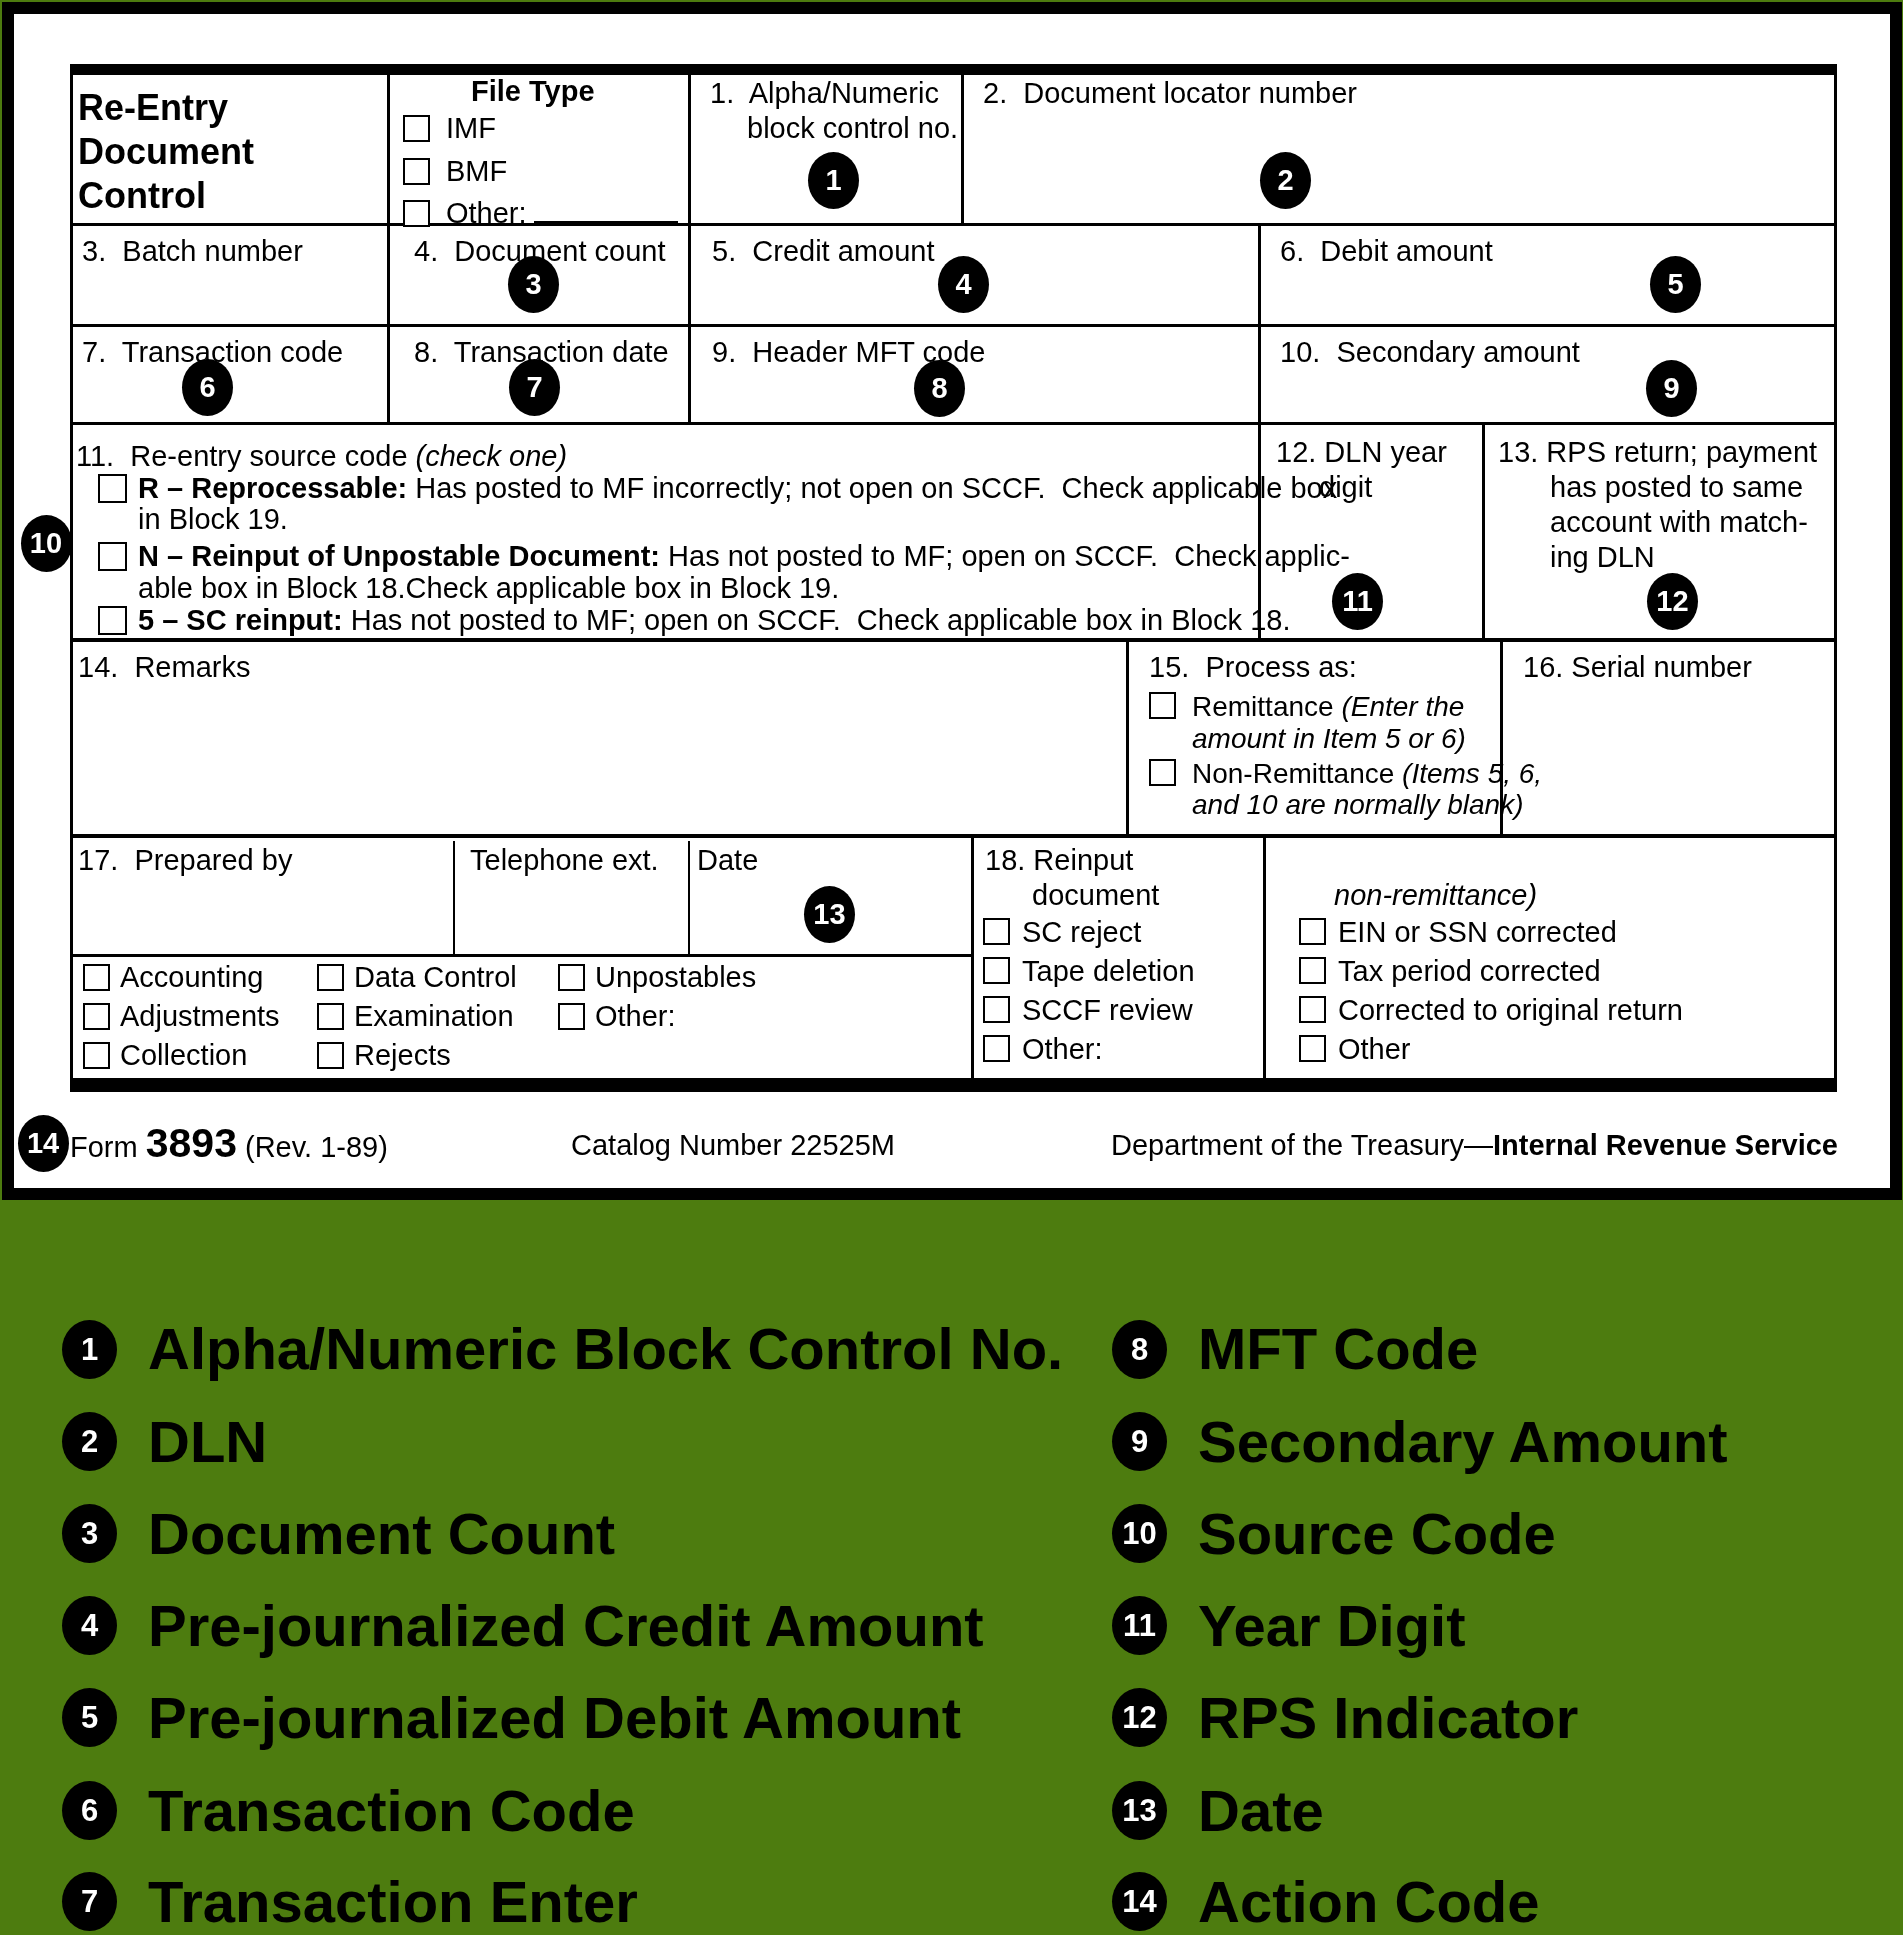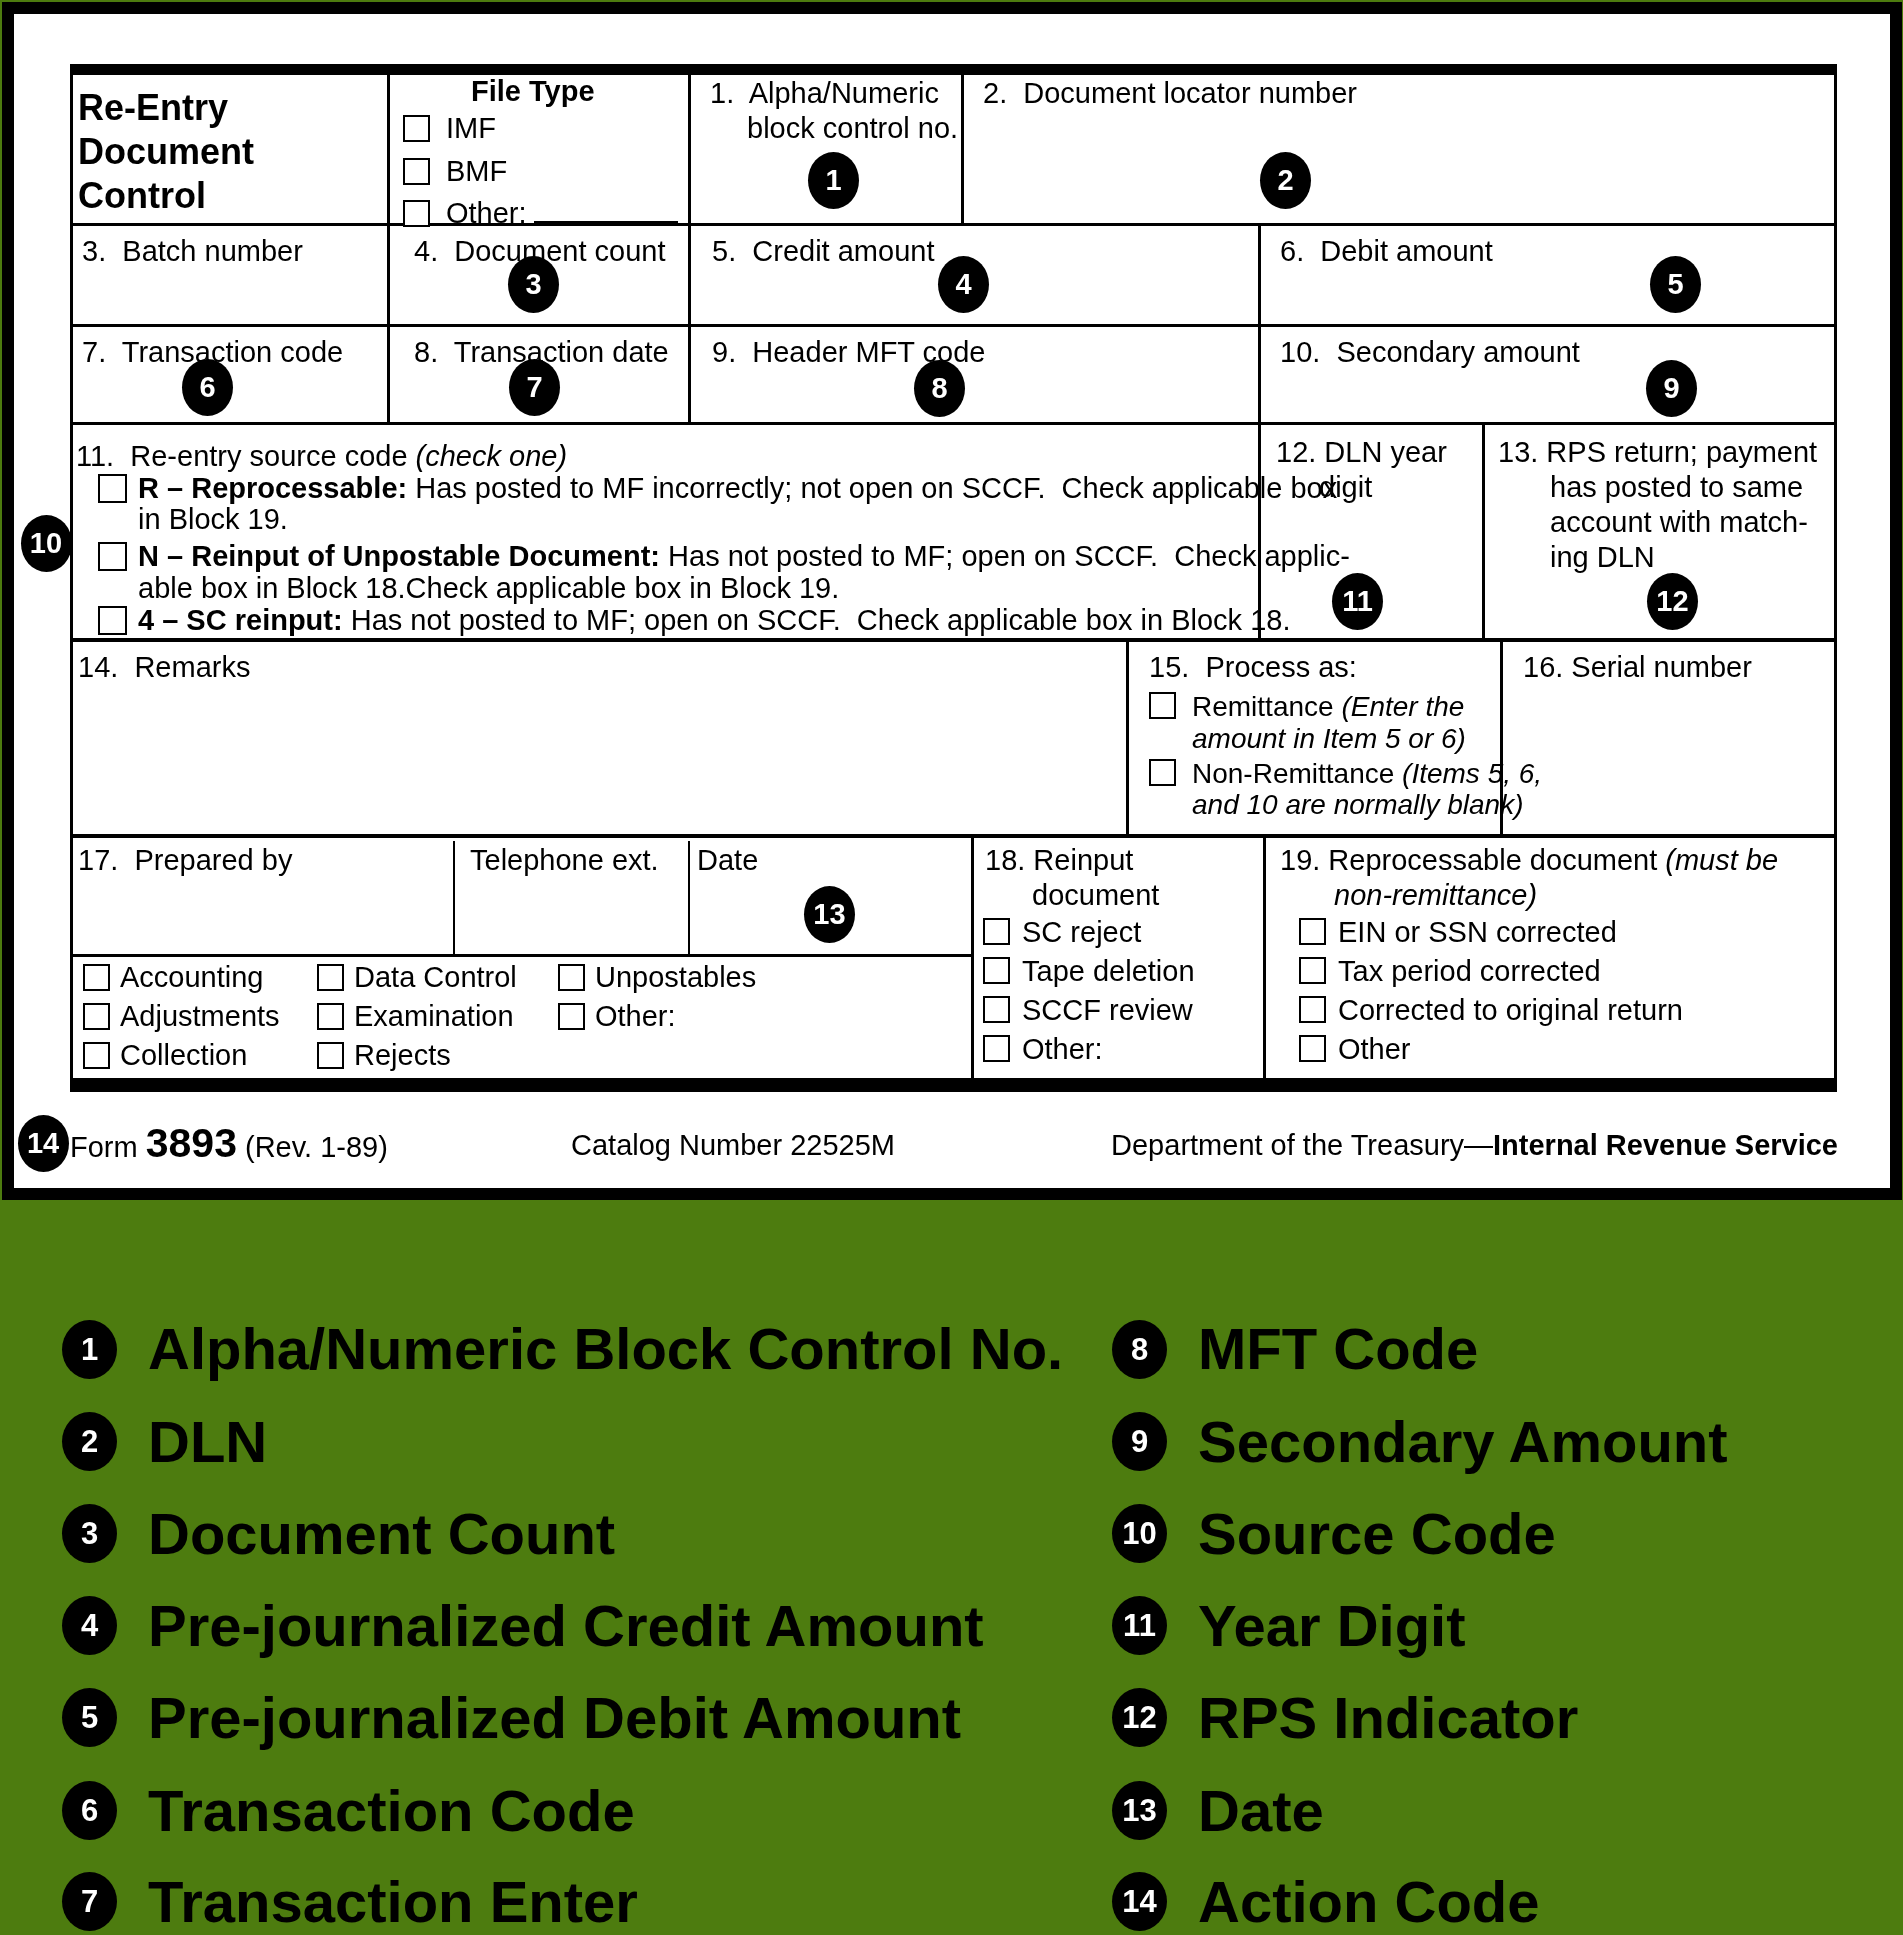--- a/index.html
+++ b/index.html
@@ -98,21 +98,21 @@
   <div class="lbl" style="left:138px;top:471px;"><span class="bold">R – Reprocessable:</span><span> Has posted to MF incorrectly; not open on SCCF.  Check applicable box</span></div>
   <div class="lbl" style="left:138px;top:502px;">in Block 19.</div>
 
   <div class="badge" style="left:20.5px;top:515px;">10</div>
 
   <div class="cb big" style="left:98px;top:542px;"></div>
   <div class="lbl" style="left:138px;top:539px;"><span class="bold">N – Reinput of Unpostable Document:</span><span> Has not posted to MF; open on SCCF.  Check applic-</span></div>
   <div class="lbl" style="left:138px;top:571px;">able box in Block 18.Check applicable box in Block 19.</div>
 
   <div class="cb big" style="left:98px;top:606px;"></div>
-  <div class="lbl" style="left:138px;top:603px;"><span class="bold">4 – SC reinput:</span><span> Has not posted to MF; open on SCCF.  Check applicable box in Block 18.</span></div>
+  <div class="lbl" style="left:138px;top:603px;"><span class="bold">5 – SC reinput:</span><span> Has not posted to MF; open on SCCF.  Check applicable box in Block 18.</span></div>
 
   <div class="lbl" style="left:1276px;top:435px;">12. DLN year</div>
   <div class="lbl" style="left:1319px;top:470px;">digit</div>
   <div class="badge" style="left:1332px;top:573px;">11</div>
 
   <div class="lbl" style="left:1498px;top:435px;">13. RPS return; payment</div>
   <div class="lbl" style="left:1550px;top:470px;">has posted to same</div>
   <div class="lbl" style="left:1550px;top:505px;">account with match-</div>
   <div class="lbl" style="left:1550px;top:540px;">ing DLN</div>
   <div class="badge" style="left:1647px;top:573px;">12</div>
@@ -158,21 +158,20 @@
   <div class="lbl" style="left:1032px;top:878px;">document</div>
   <div class="cb" style="left:983px;top:918px;"></div>
   <div class="lbl" style="left:1022px;top:915px;">SC reject</div>
   <div class="cb" style="left:983px;top:957px;"></div>
   <div class="lbl" style="left:1022px;top:954px;">Tape deletion</div>
   <div class="cb" style="left:983px;top:996px;"></div>
   <div class="lbl" style="left:1022px;top:993px;">SCCF review</div>
   <div class="cb" style="left:983px;top:1035px;"></div>
   <div class="lbl" style="left:1022px;top:1032px;">Other:</div>
 
-  <div class="lbl" style="left:1280px;top:843px;"><span>19. Reprocessable document </span><span class="ital">(must be</span></div>
   <div class="lbl ital" style="left:1334px;top:878px;">non-remittance)</div>
   <div class="cb" style="left:1299px;top:918px;"></div>
   <div class="lbl" style="left:1338px;top:915px;">EIN or SSN corrected</div>
   <div class="cb" style="left:1299px;top:957px;"></div>
   <div class="lbl" style="left:1338px;top:954px;">Tax period corrected</div>
   <div class="cb" style="left:1299px;top:996px;"></div>
   <div class="lbl" style="left:1338px;top:993px;">Corrected to original return</div>
   <div class="cb" style="left:1299px;top:1035px;"></div>
   <div class="lbl" style="left:1338px;top:1032px;">Other</div>
 

